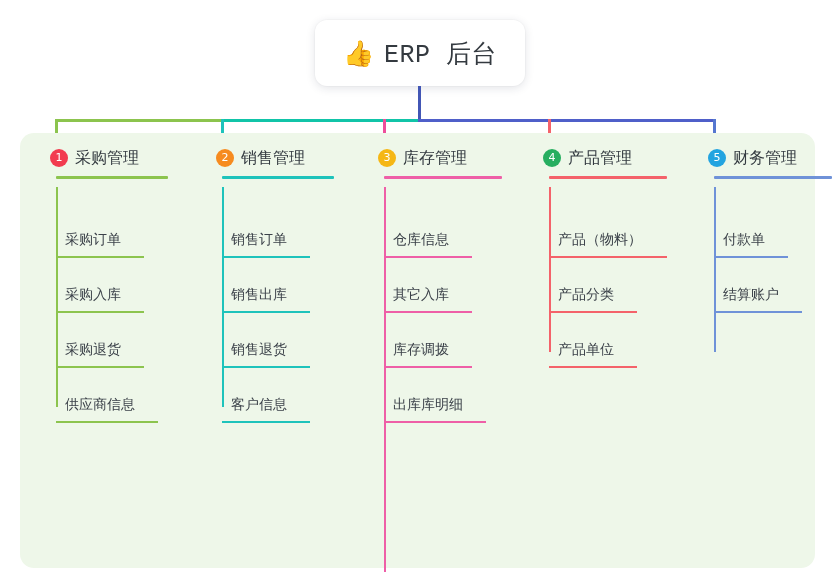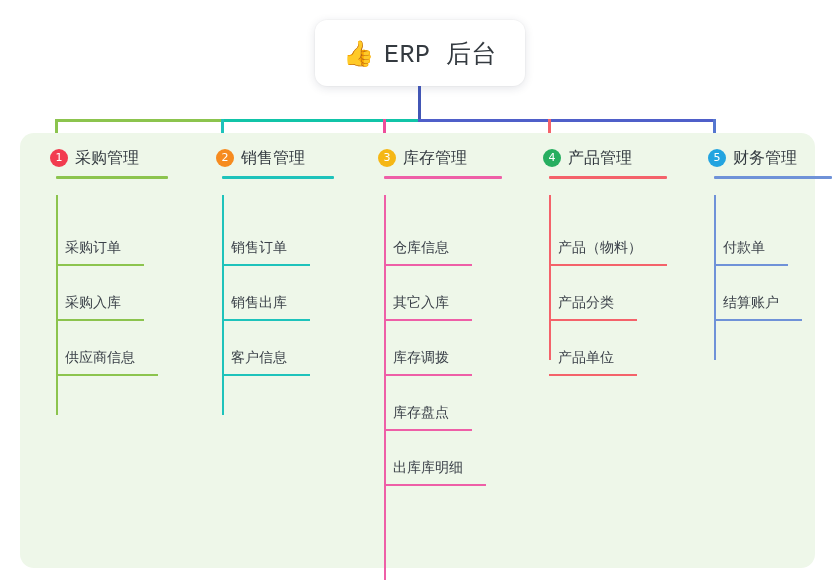--- a/index.html
+++ b/index.html
@@ -94,21 +94,21 @@
   }
   .head-rule {
     margin-top: 6px;
     height: 3px;
     border-radius: 1px;
   }
 
   
   .items {
     position: relative;
-    margin-top: 16px;
+    margin-top: 8px;
     padding-top: 16px;
   }
   .spine {
     position: absolute;
     left: 22px;
     top: 0;
     width: 2px;
   }
   .leaf {
     position: relative;
@@ -164,20 +164,24 @@
           <div class="spine" style="background: rgb(140, 196, 78); height: 220px;"></div>
           <div class="leaf">
             <span class="leaf-label">采购订单</span>
             <div class="leaf-rule" style="width: 88px; background: rgb(140, 196, 78);"></div>
           </div>
           <div class="leaf">
             <span class="leaf-label">采购入库</span>
             <div class="leaf-rule" style="width: 88px; background: rgb(140, 196, 78);"></div>
           </div>
           <div class="leaf">
+            <span class="leaf-label">采购退货</span>
+            <div class="leaf-rule" style="width: 88px; background: rgb(140, 196, 78);"></div>
+          </div>
+          <div class="leaf">
             <span class="leaf-label">供应商信息</span>
             <div class="leaf-rule" style="width: 102px; background: rgb(140, 196, 78);"></div>
           </div>
         </div>
       </div>
       <div class="column" style="left: 200px; width: 150px;">
         <div class="col-head">
           <span class="badge" style="background: rgb(246, 139, 31);">2</span>
           <span class="col-title">销售管理</span>
         </div>
@@ -186,20 +190,24 @@
           <div class="spine" style="background: rgb(30, 195, 187); height: 220px;"></div>
           <div class="leaf">
             <span class="leaf-label">销售订单</span>
             <div class="leaf-rule" style="width: 88px; background: rgb(30, 195, 187);"></div>
           </div>
           <div class="leaf">
             <span class="leaf-label">销售出库</span>
             <div class="leaf-rule" style="width: 88px; background: rgb(30, 195, 187);"></div>
           </div>
           <div class="leaf">
+            <span class="leaf-label">销售退货</span>
+            <div class="leaf-rule" style="width: 88px; background: rgb(30, 195, 187);"></div>
+          </div>
+          <div class="leaf">
             <span class="leaf-label">客户信息</span>
             <div class="leaf-rule" style="width: 88px; background: rgb(30, 195, 187);"></div>
           </div>
         </div>
       </div>
       <div class="column" style="left: 362px; width: 150px;">
         <div class="col-head">
           <span class="badge" style="background: rgb(245, 183, 21);">3</span>
           <span class="col-title">库存管理</span>
         </div>
@@ -212,24 +220,20 @@
           </div>
           <div class="leaf">
             <span class="leaf-label">其它入库</span>
             <div class="leaf-rule" style="width: 88px; background: rgb(238, 95, 167);"></div>
           </div>
           <div class="leaf">
             <span class="leaf-label">库存调拨</span>
             <div class="leaf-rule" style="width: 88px; background: rgb(238, 95, 167);"></div>
           </div>
           <div class="leaf">
-            <span class="leaf-label">库存盘点</span>
-            <div class="leaf-rule" style="width: 88px; background: rgb(238, 95, 167);"></div>
-          </div>
-          <div class="leaf">
             <span class="leaf-label">出库库明细</span>
             <div class="leaf-rule" style="width: 102px; background: rgb(238, 95, 167);"></div>
           </div>
         </div>
       </div>
       <div class="column" style="left: 527px; width: 150px;">
         <div class="col-head">
           <span class="badge" style="background: rgb(39, 174, 96);">4</span>
           <span class="col-title">产品管理</span>
         </div>

